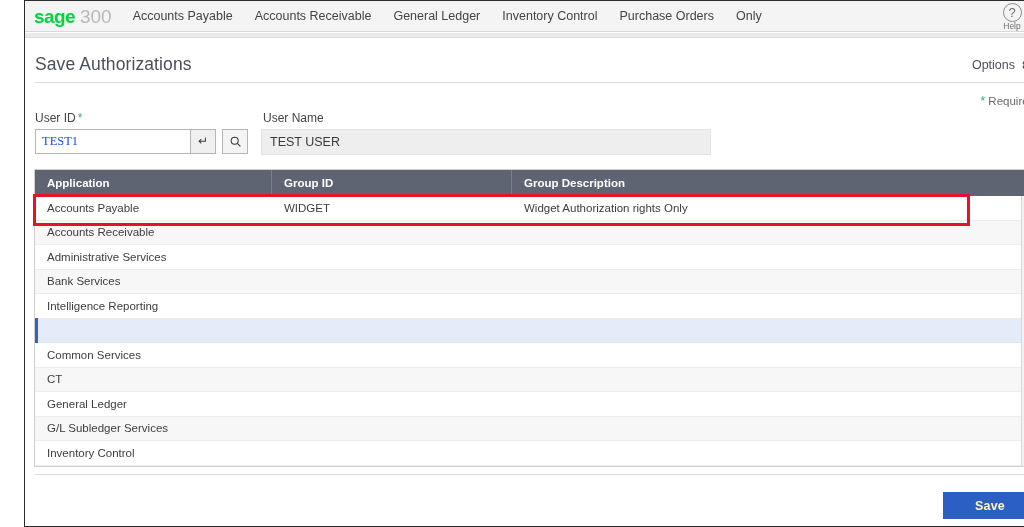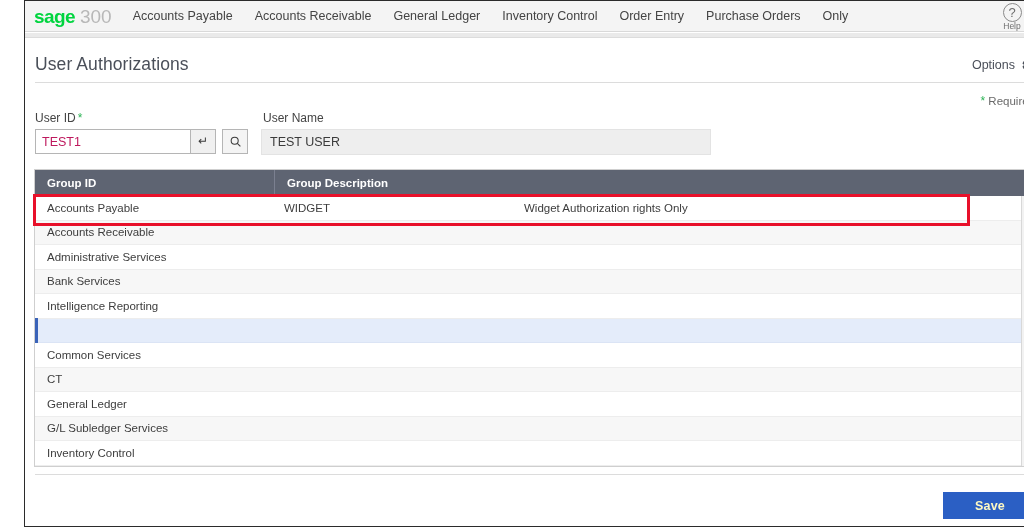--- a/index.html
+++ b/index.html
@@ -135,23 +135,23 @@
     left: 10px; top: 128px;
     display: flex;
     height: 25px;
   }
   .userid-input {
     width: 155px; height: 25px;
     border: 1px solid #b5b5b5;
     border-right: none;
     background: #fff;
     font-size: 12.5px;
-    color: #be185d;
+    color: #1d4ed8;
     padding: 0 6px;
-    font-family: Liberation Sans, sans-serif;
+    font-family: Liberation Serif, serif;
     outline: none;
   }
   .enter-btn {
     width: 26px; height: 25px;
     border: 1px solid #b5b5b5;
     background: #f0f0f0;
     font-size: 12px;
     color: #3a3a3a;
     line-height: 23px;
     text-align: center;
@@ -304,32 +304,31 @@
   <div class="topnav">
     <div class="logo">
       <span class="sage" style="color: rgb(0, 212, 63);">sage</span>
       <span class="threehundred">300</span>
     </div>
     <div class="navitems">
       <div class="navitem">Accounts Payable</div>
       <div class="navitem">Accounts Receivable</div>
       <div class="navitem">General Ledger</div>
       <div class="navitem">Inventory Control</div>
-      <div class="navitem">Order Entry</div>
       <div class="navitem">Purchase Orders</div>
       <div class="navitem">Only</div>
     </div>
     <div class="help-btn">
       <div class="help-circle">?</div>
       <div class="help-label">Help</div>
     </div>
   </div>
   <div class="subbar"></div>
 
-  <div class="page-title">User Authorizations</div>
+  <div class="page-title">Save Authorizations</div>
 
   <div class="options-link">
     <span class="otext">Options</span>
     <svg class="gear" viewBox="0 0 24 24">
       <path fill="#4a4f59" d="M19.4 13a7.6 7.6 0 0 0 0-2l2-1.6a.5.5 0 0 0 .1-.6l-1.9-3.3a.5.5 0 0 0-.6-.2l-2.4 1a7.4 7.4 0 0 0-1.7-1l-.4-2.5a.5.5 0 0 0-.5-.4h-3.8a.5.5 0 0 0-.5.4l-.4 2.5a7.4 7.4 0 0 0-1.7 1l-2.4-1a.5.5 0 0 0-.6.2L2.5 8.8a.5.5 0 0 0 .1.6L4.6 11a7.6 7.6 0 0 0 0 2l-2 1.6a.5.5 0 0 0-.1.6l1.9 3.3a.5.5 0 0 0 .6.2l2.4-1a7.4 7.4 0 0 0 1.7 1l.4 2.5a.5.5 0 0 0 .5.4h3.8a.5.5 0 0 0 .5-.4l.4-2.5a7.4 7.4 0 0 0 1.7-1l2.4 1a.5.5 0 0 0 .6-.2l1.9-3.3a.5.5 0 0 0-.1-.6zM12 15.5A3.5 3.5 0 1 1 15.5 12 3.5 3.5 0 0 1 12 15.5z"></path>
     </svg>
   </div>
 
   <div class="title-rule"></div>
 
@@ -353,20 +352,21 @@
       <circle cx="10.5" cy="10.5" r="6.5" fill="none" stroke="#3a3a3a" stroke-width="1.9"></circle>
       <line x1="15.3" y1="15.3" x2="21" y2="21" stroke="#3a3a3a" stroke-width="1.9"></line>
     </svg>
   </div>
 
   <input class="username-input" type="text" readonly="" value="TEST USER" style="">
 
   <div class="grid">
 
     <div class="grid-head">
+      <div class="th col-app">Application</div>
       <div class="th col-gid">Group ID</div>
       <div class="th col-desc">Group Description</div>
     </div>
 
     <div class="grid-body" id="grid-body">
         <div class="row">
           <div class="cell c1">Accounts Payable</div>
           <div class="cell c2">WIDGET</div>
           <div class="cell c3">Widget Authorization rights Only</div>
         </div>

